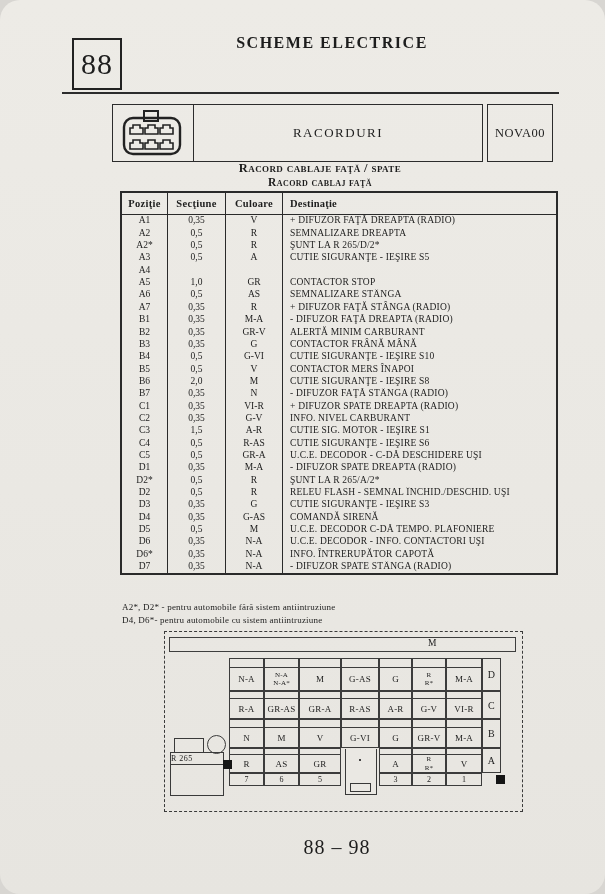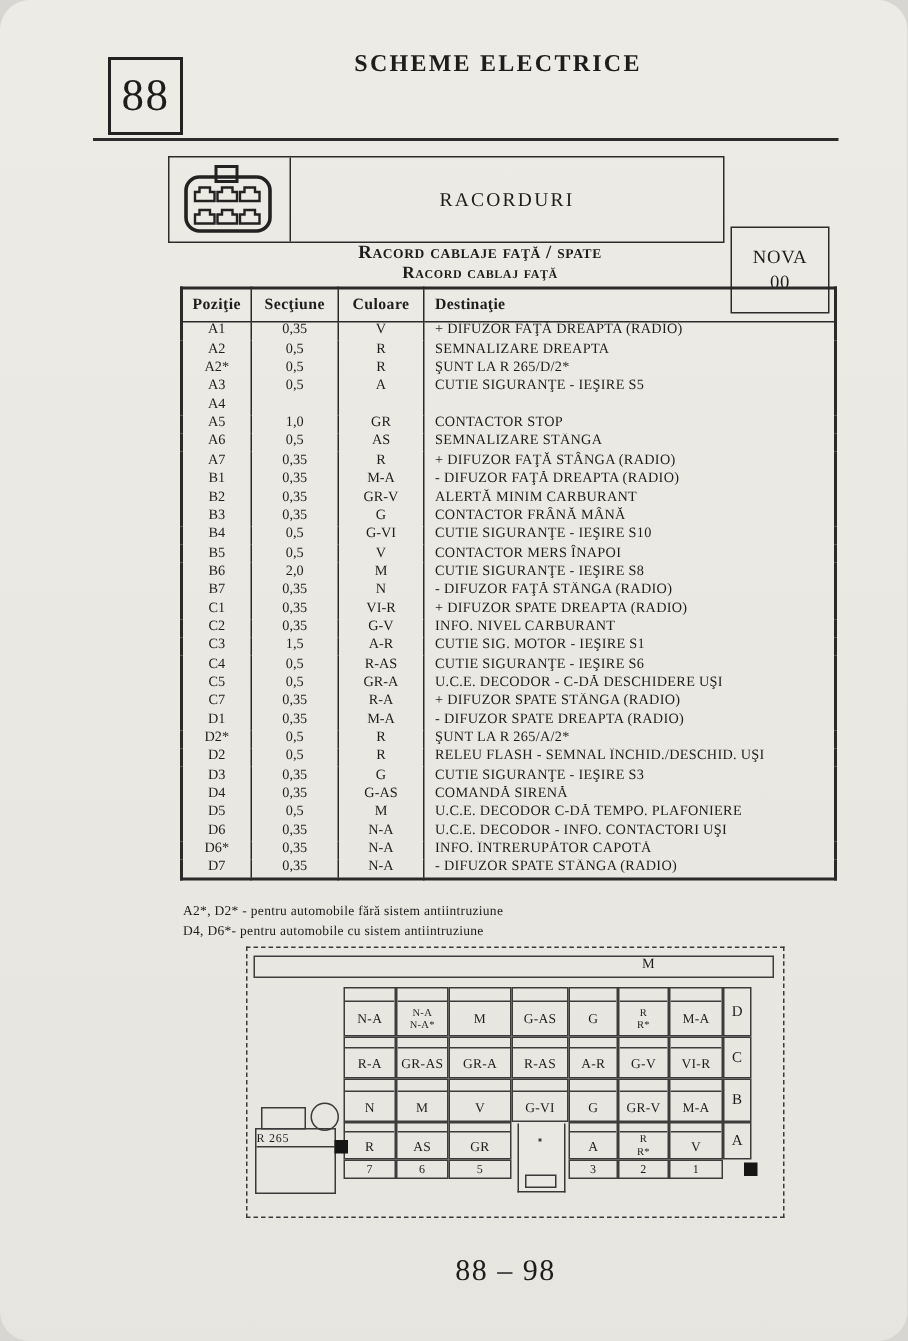--- a/index.html
+++ b/index.html
@@ -25,22 +25,22 @@
   .toprule { position:absolute; left:62px; top:92px; width:497px; border-top:2.5px solid #2c2c2c; }
   
   .banner {
     position:absolute; left:112px; top:104px; width:369px; height:56px;
     border:1.5px solid #2c2c2c; display:flex;font-family:Liberation Serif, serif;
   }
   .conn-cell { width:80px; border-right:1.5px solid #2c2c2c; display:flex; align-items:center; justify-content:center; }
   .banner-title { flex:1; display:flex; align-items:center; justify-content:center; font-size:13px; letter-spacing:1.5px; }
   .nova {
     position:absolute; left:487px; top:104px; width:64px; height:56px;
-    border:1.5px solid #2c2c2c; display:flex; flex-direction:column;
-    align-items:center; justify-content:center; font-size:12.5px; line-height:1.35; letter-spacing:0.5px;margin-top:47px;
+    border:1.5px solid #2c2c2c; display:flex; flex-direction:row;
+    align-items:center; justify-content:center; font-size:12.5px; line-height:1.35; letter-spacing:0.5px;
   }
   
   .h1, .h2 { position:absolute; left:100px; width:440px; text-align:center; font-weight:bold; font-variant:small-caps; }
   .h1 { top:161px; font-size:12.5px; letter-spacing:0.4px; }
   .h2 { top:176px; font-size:11.5px; letter-spacing:0.4px; }
   
   table.wt {
     position:absolute; left:120px; top:191px; width:438px;
     border-collapse:collapse; table-layout:fixed; font-size:9.5px;
   }
@@ -263,26 +263,20 @@
           <td class="c-cul">R-AS</td>
           <td class="c-dest">CUTIE SIGURANŢE - IEŞIRE S6</td>
         </tr>
       <tr>
           <td class="c-pos">C5</td>
           <td class="c-sec">0,5</td>
           <td class="c-cul">GR-A</td>
           <td class="c-dest">U.C.E. DECODOR - C-DĂ DESCHIDERE UŞI</td>
         </tr>
       <tr>
-          <td class="c-pos">C7</td>
-          <td class="c-sec">0,35</td>
-          <td class="c-cul">R-A</td>
-          <td class="c-dest">+ DIFUZOR SPATE STÂNGA (RADIO)</td>
-        </tr>
-      <tr>
           <td class="c-pos">D1</td>
           <td class="c-sec">0,35</td>
           <td class="c-cul">M-A</td>
           <td class="c-dest">- DIFUZOR SPATE DREAPTA (RADIO)</td>
         </tr>
       <tr>
           <td class="c-pos">D2*</td>
           <td class="c-sec">0,5</td>
           <td class="c-cul">R</td>
           <td class="c-dest">ŞUNT LA R 265/A/2*</td>

